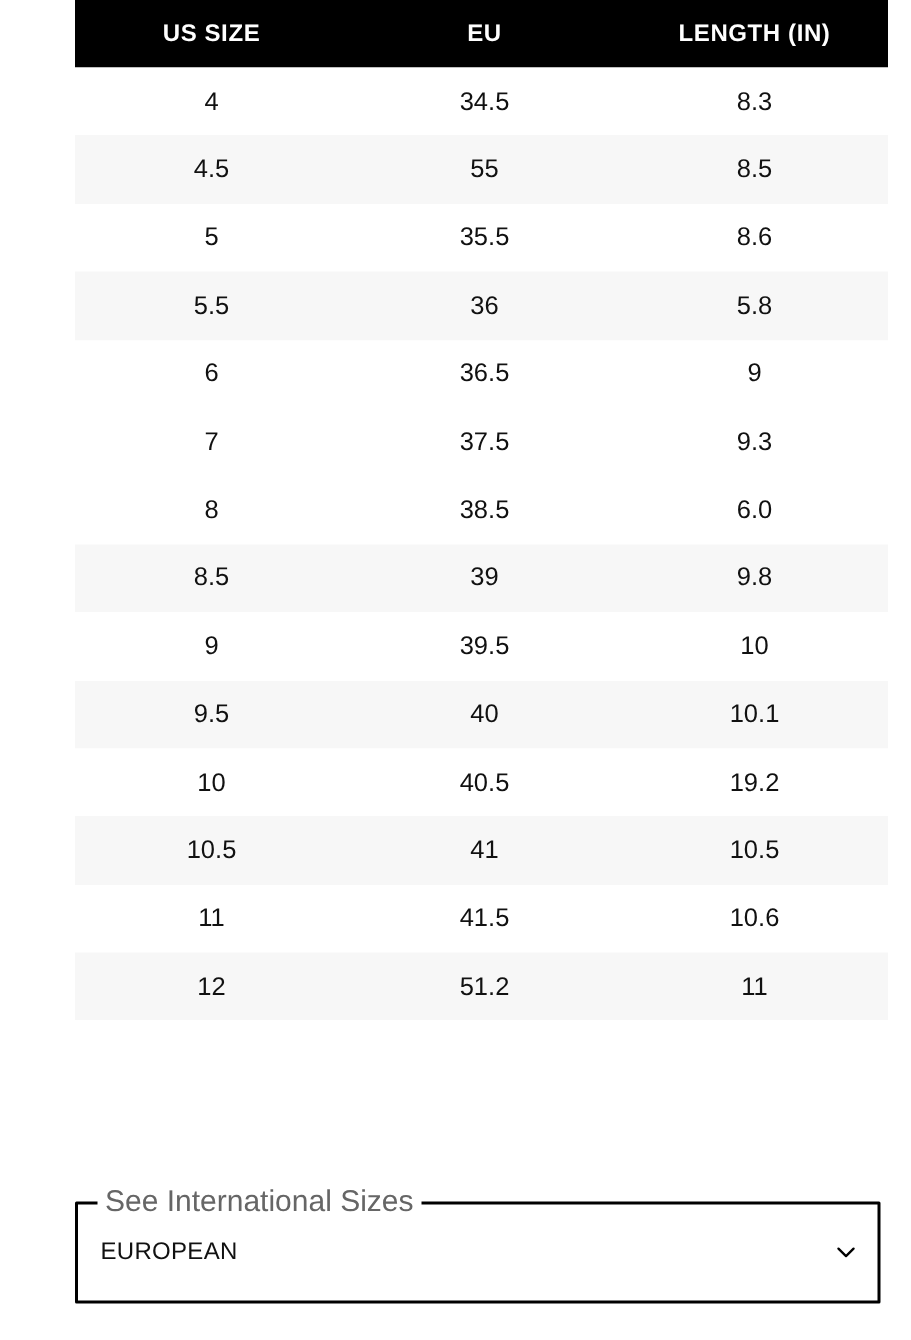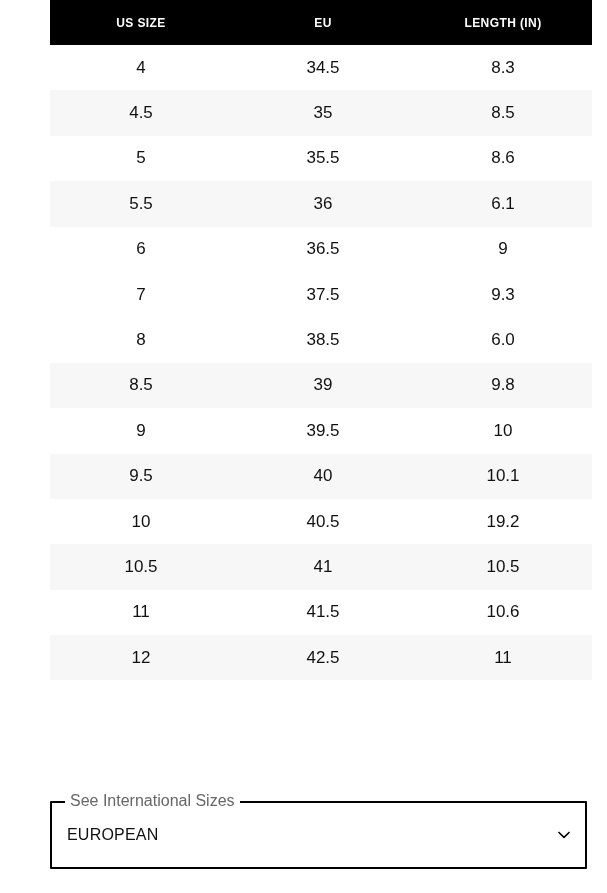--- a/index.html
+++ b/index.html
@@ -31,21 +31,21 @@
     border-collapse: collapse;
     table-layout: fixed;
   }
 
   .size-table thead tr {
     background: #000000;
   }
 
   .size-table th {
     color: #ffffff;
-    font-size: 12px;
+    font-size: 16px;
     font-weight: bold;
     letter-spacing: 0.4px;
     height: 45px;
     padding: 0;
     text-align: center;
     vertical-align: middle;
     white-space: nowrap;
   }
 
   .size-table tbody td {
@@ -91,21 +91,21 @@
 
   .select-legend {
     position: absolute;
     left: 15px;
     top: -9px;
     height: 18px;
     line-height: 18px;
     padding: 0 5px;
     background: #ffffff;
     color: #666666;
-    font-size: 16px;
+    font-size: 20px;
     font-family: "Liberation Sans", sans-serif;
     white-space: nowrap;
     z-index: 2;
   }
 
   .select-value {
     position: absolute;
     left: 17px;
     top: 0;
     height: 68px;
@@ -150,32 +150,32 @@
       </tr>
     </thead>
     <tbody id="table-body">
         <tr class="odd-row">
           <td>4</td>
           <td>34.5</td>
           <td>8.3</td>
         </tr>
         <tr class="even-row">
           <td>4.5</td>
-          <td>35</td>
+          <td>55</td>
           <td>8.5</td>
         </tr>
         <tr class="odd-row">
           <td>5</td>
           <td>35.5</td>
           <td>8.6</td>
         </tr>
         <tr class="even-row">
           <td>5.5</td>
           <td>36</td>
-          <td>6.1</td>
+          <td>5.8</td>
         </tr>
         <tr class="odd-row">
           <td>6</td>
           <td>36.5</td>
           <td>9</td>
         </tr>
         <tr class="odd-row">
           <td>7</td>
           <td>37.5</td>
           <td>9.3</td>
@@ -210,21 +210,21 @@
           <td>41</td>
           <td>10.5</td>
         </tr>
         <tr class="odd-row">
           <td>11</td>
           <td>41.5</td>
           <td>10.6</td>
         </tr>
         <tr class="even-row">
           <td>12</td>
-          <td>42.5</td>
+          <td>51.2</td>
           <td>11</td>
         </tr>
       </tbody>
   </table>
 
   <div class="select-field">
     <div class="select-outline"></div>
     <span class="select-legend">See International Sizes</span>
     <span class="select-value">EUROPEAN</span>
     <span class="select-chevron">

